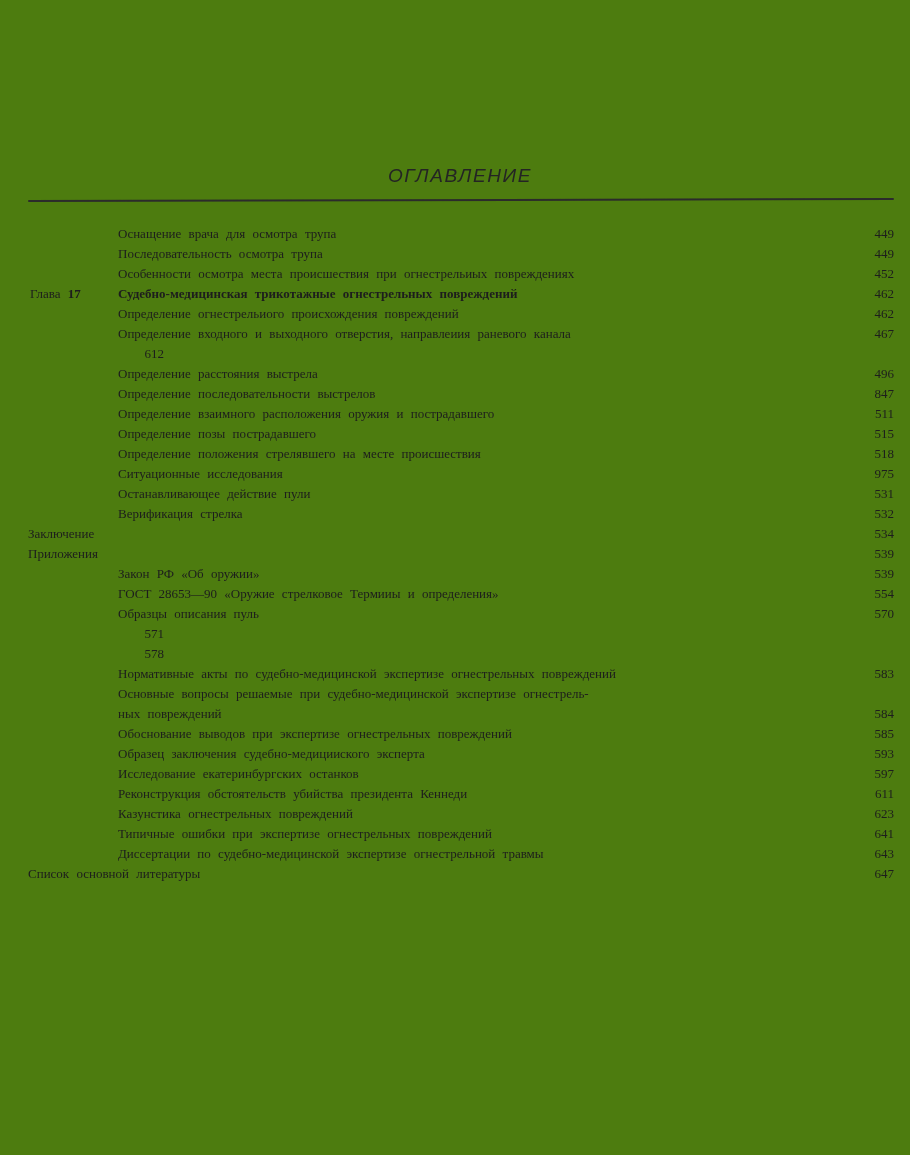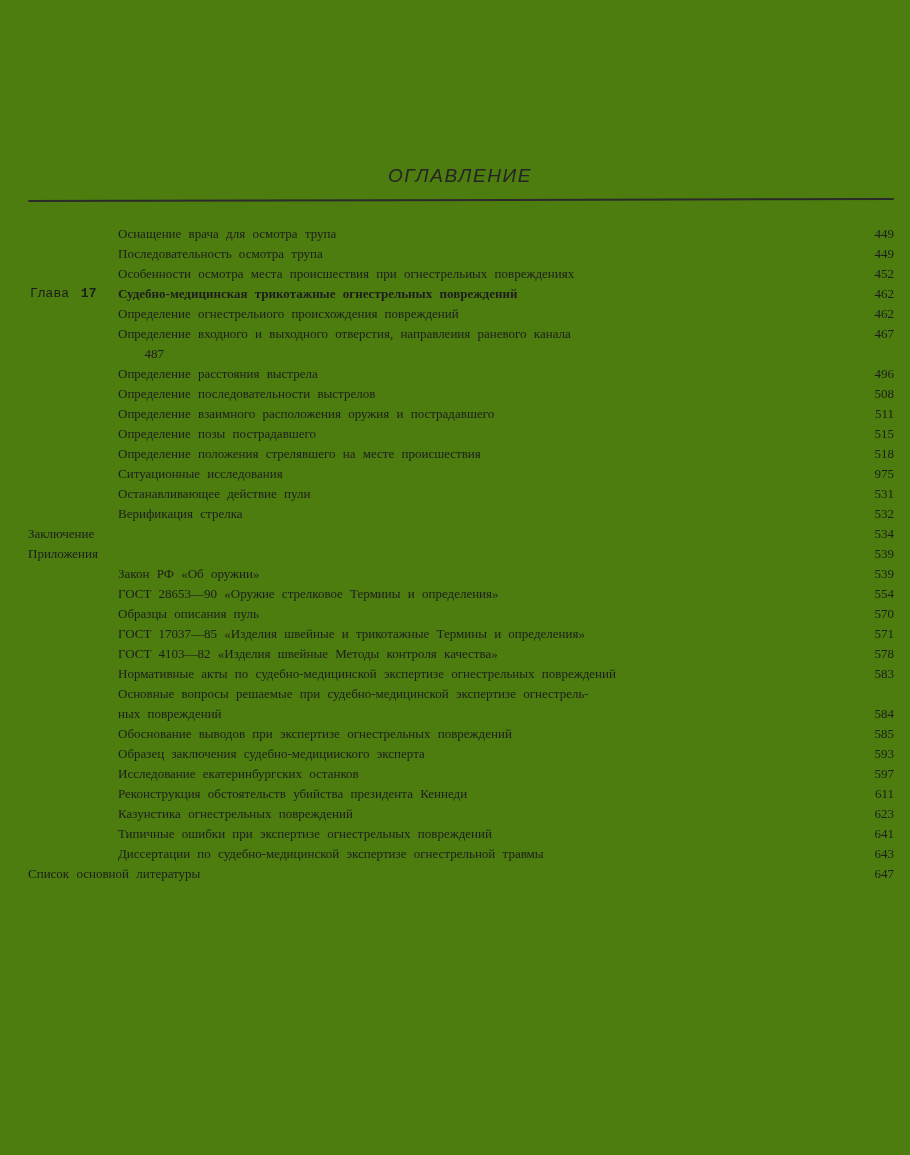--- a/index.html
+++ b/index.html
@@ -65,21 +65,20 @@
     margin-left: 12px;
     min-width: 34px;
     text-align: right;
   }
   .row.bold .label { font-weight: bold; }
   .chapter {
     position: absolute;
     left: 2px;
     top: 0;
     white-space: nowrap;
-    font-family: Liberation Mono, monospace;
   }
   .chapter b { font-weight: bold; }
 </style>
 </head>
 <body>
 
 <div class="sheet">
   <div class="title">ОГЛАВЛЕНИЕ</div>
   <div class="rule"></div>
   <div class="toc" id="toc">
@@ -108,31 +107,31 @@
     <span class="label">Определение огнестрельиого происхождения повреждений</span>
     <span class="page">462</span>
   </div>
       <div class="row indent">
 
     <span class="label">Определение входного и выходного отверстия, направлеиия раневого канала</span>
     <span class="page">467</span>
   </div>
       <div class="row indent">
 
-    <span class="page">487</span>
+    <span class="page">612</span>
   </div>
       <div class="row indent">
 
     <span class="label">Определение расстояния выстрела</span>
     <span class="page">496</span>
   </div>
       <div class="row indent">
 
     <span class="label">Определение последовательности выстрелов</span>
-    <span class="page">508</span>
+    <span class="page">847</span>
   </div>
       <div class="row indent">
 
     <span class="label">Определение взаимного расположения оружия и пострадавшего</span>
     <span class="page">511</span>
   </div>
       <div class="row indent">
 
     <span class="label">Определение позы пострадавшего</span>
     <span class="page">515</span>
@@ -177,26 +176,24 @@
     <span class="label">ГОСТ 28653—90 «Оружие стрелковое Термииы и определения»</span>
     <span class="page">554</span>
   </div>
       <div class="row indent">
 
     <span class="label">Образцы описания пуль</span>
     <span class="page">570</span>
   </div>
       <div class="row indent">
 
-    <span class="label">ГОСТ 17037—85 «Изделия швейные и трикотажные Термины и определения»</span>
     <span class="page">571</span>
   </div>
       <div class="row indent">
 
-    <span class="label">ГОСТ 4103—82 «Изделия швейные Методы контроля качества»</span>
     <span class="page">578</span>
   </div>
       <div class="row indent">
 
     <span class="label">Нормативные акты по судебно-медицинской экспертизе огнестрельных повреждений</span>
     <span class="page">583</span>
   </div>
       <div class="row indent">
 
     <span class="label">Основные вопросы решаемые при судебно-медицинской экспертизе огнестрель-</span>

